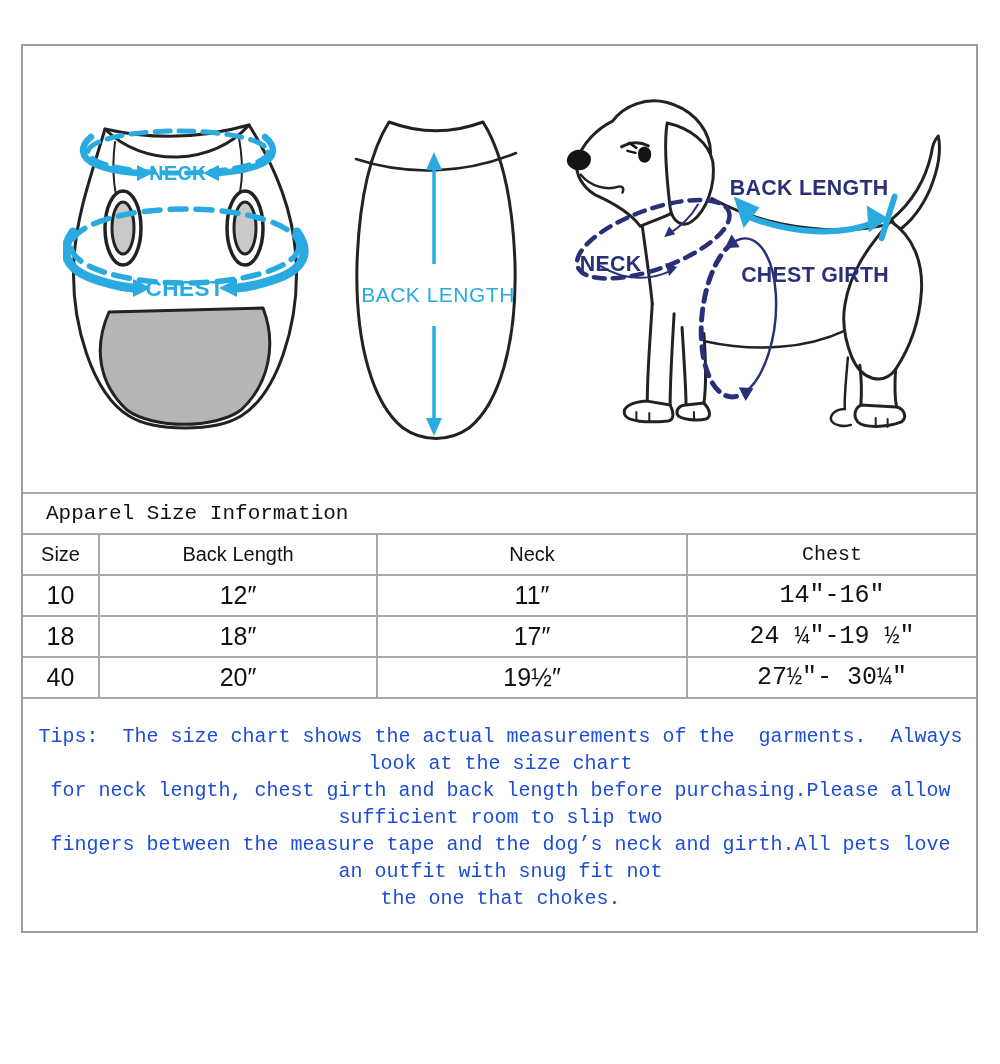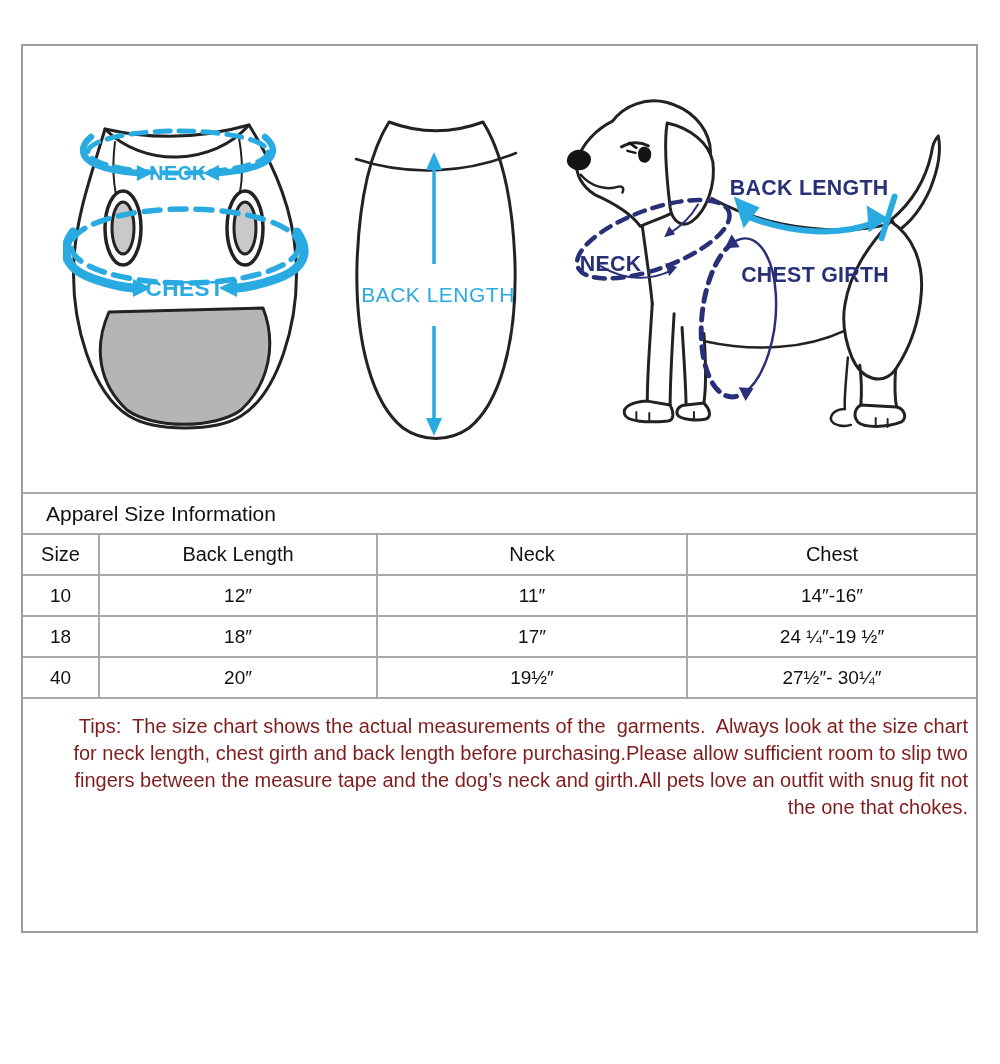--- a/index.html
+++ b/index.html
@@ -20,30 +20,30 @@
 
   table.size-table{
     border-collapse:collapse;width:953px;table-layout:fixed;
     font-family:"Liberation Sans",sans-serif;
   }
   .size-table td,.size-table th{
     border:2px solid #a9a9a9;font-weight:400;color:#111;
     text-align:center;vertical-align:middle;height:37px;overflow:hidden;
   }
   .size-table td:first-child,.size-table th:first-child{border-left:none;}
-  .size-table td:last-child,.size-table th:last-child{border-right:none;}
+  .size-table td:last-child,.size-table th:last-child{border-right:none;font-family:Liberation Mono, monospace;}
   .title-cell{
     text-align:left !important;font-size:21px;padding-left:23px;color:#0b0b0b;
   }
   .size-table th{font-size:20px;border-radius:18px;}
-  .size-table td.data{font-size:19px;}
+  .size-table td.data{font-size:25px;}
   td.tips-cell{
-    text-align:right;vertical-align:top;border-bottom:none;
-    font-size:20px;line-height:27px;padding:14px 8px 8px 10px;
-    white-space:pre-wrap;color:#7f1d1d;height:auto;
+    text-align:center;vertical-align:top;border-bottom:none;
+    font-size:20px;line-height:27px;padding:24px 8px 8px 10px;
+    white-space:pre-wrap;color:#1d4ed8;height:auto;
   }
 </style>
 </head>
 <body>
 
 <div class="canvas">
   <div class="frame">
 
     <div class="diagram-area">
 

